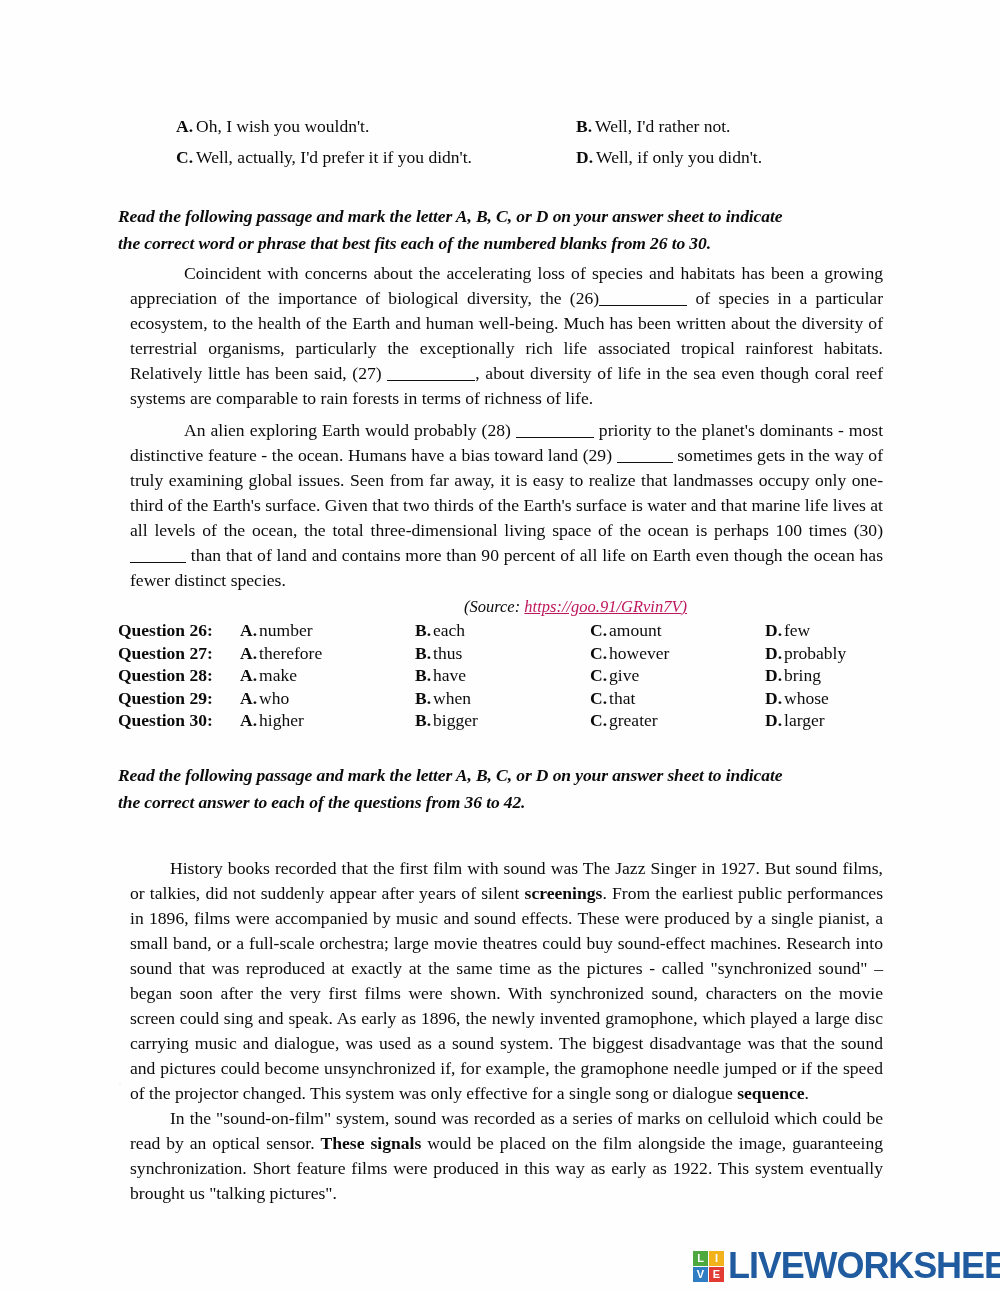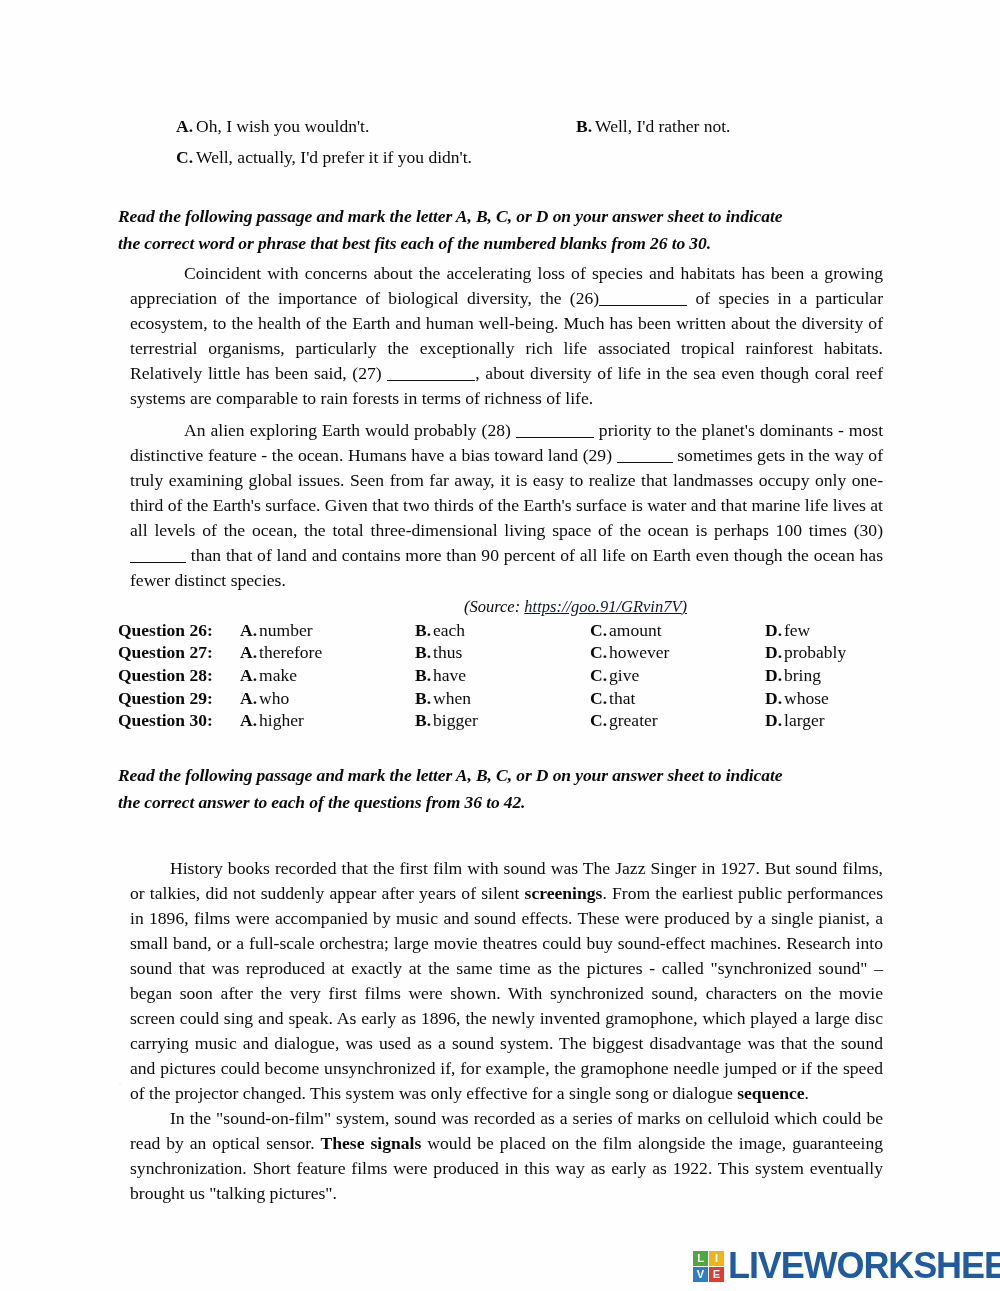--- a/index.html
+++ b/index.html
@@ -101,37 +101,37 @@
     position: absolute;
     left: 118px;
     width: 765px;
     text-align: center;
     font-size: 16.5px;
     font-style: italic;
     padding-left: 150px;
     box-sizing: border-box;
   }
   .source-link {
-    color: #0f172a;
+    color: #be185d;
     text-decoration: underline;
     font-style: italic;
   }
 
   
   .questions {
     position: absolute;
     left: 118px;
     top: 619px;
     width: 790px;
     font-size: 17.5px;
     line-height: 1.30;
   }
   .q-row {
     display: flex;
-    align-items: flex-end;
+    align-items: flex-start;
     height: 22.6px;
     white-space: nowrap;
   }
   .q-num {
     font-weight: bold;
     width: 122px;
     flex: 0 0 122px;
   }
   .q-opt {
     flex: 0 0 175px;
@@ -199,20 +199,23 @@
         <span class="lbl">A.</span><span>Oh, I wish you wouldn't.</span>
       </div>
       <div class="choice-cell right">
         <span class="lbl">B.</span><span>Well, I'd rather not.</span>
       </div>
     </div>
     <div class="choice-row">
       <div class="choice-cell">
         <span class="lbl">C.</span><span>Well, actually, I'd prefer it if you didn't.</span>
       </div>
+      <div class="choice-cell right">
+        <span class="lbl">D.</span><span>Well, if only you didn't.</span>
+      </div>
     </div>
   </div>
 
   <div class="instruction" style="top:203px;">
     <span class="ln">Read the following passage and mark the letter A, B, C, or D on your answer sheet to indicate</span>
     <span class="ln">the correct word or phrase that best fits each of the numbered blanks from 26 to 30.</span>
   </div>
 
   <div class="passage" style="top:261px;">
     <p><span>Coincident with concerns about the accelerating loss of species and habitats has been a growing appreciation of the importance of biological diversity, the (26)</span><span class="blank-long"></span> <span>of species in a particular ecosystem, to the health of the Earth and human well-being. Much has been written about the diversity of terrestrial organisms, particularly the exceptionally rich life associated tropical rainforest habitats. Relatively little has been said, (27)</span> <span class="blank-long"></span><span>, about diversity of life in the sea even though coral reef systems are comparable to rain forests in terms of richness of life.</span></p>

